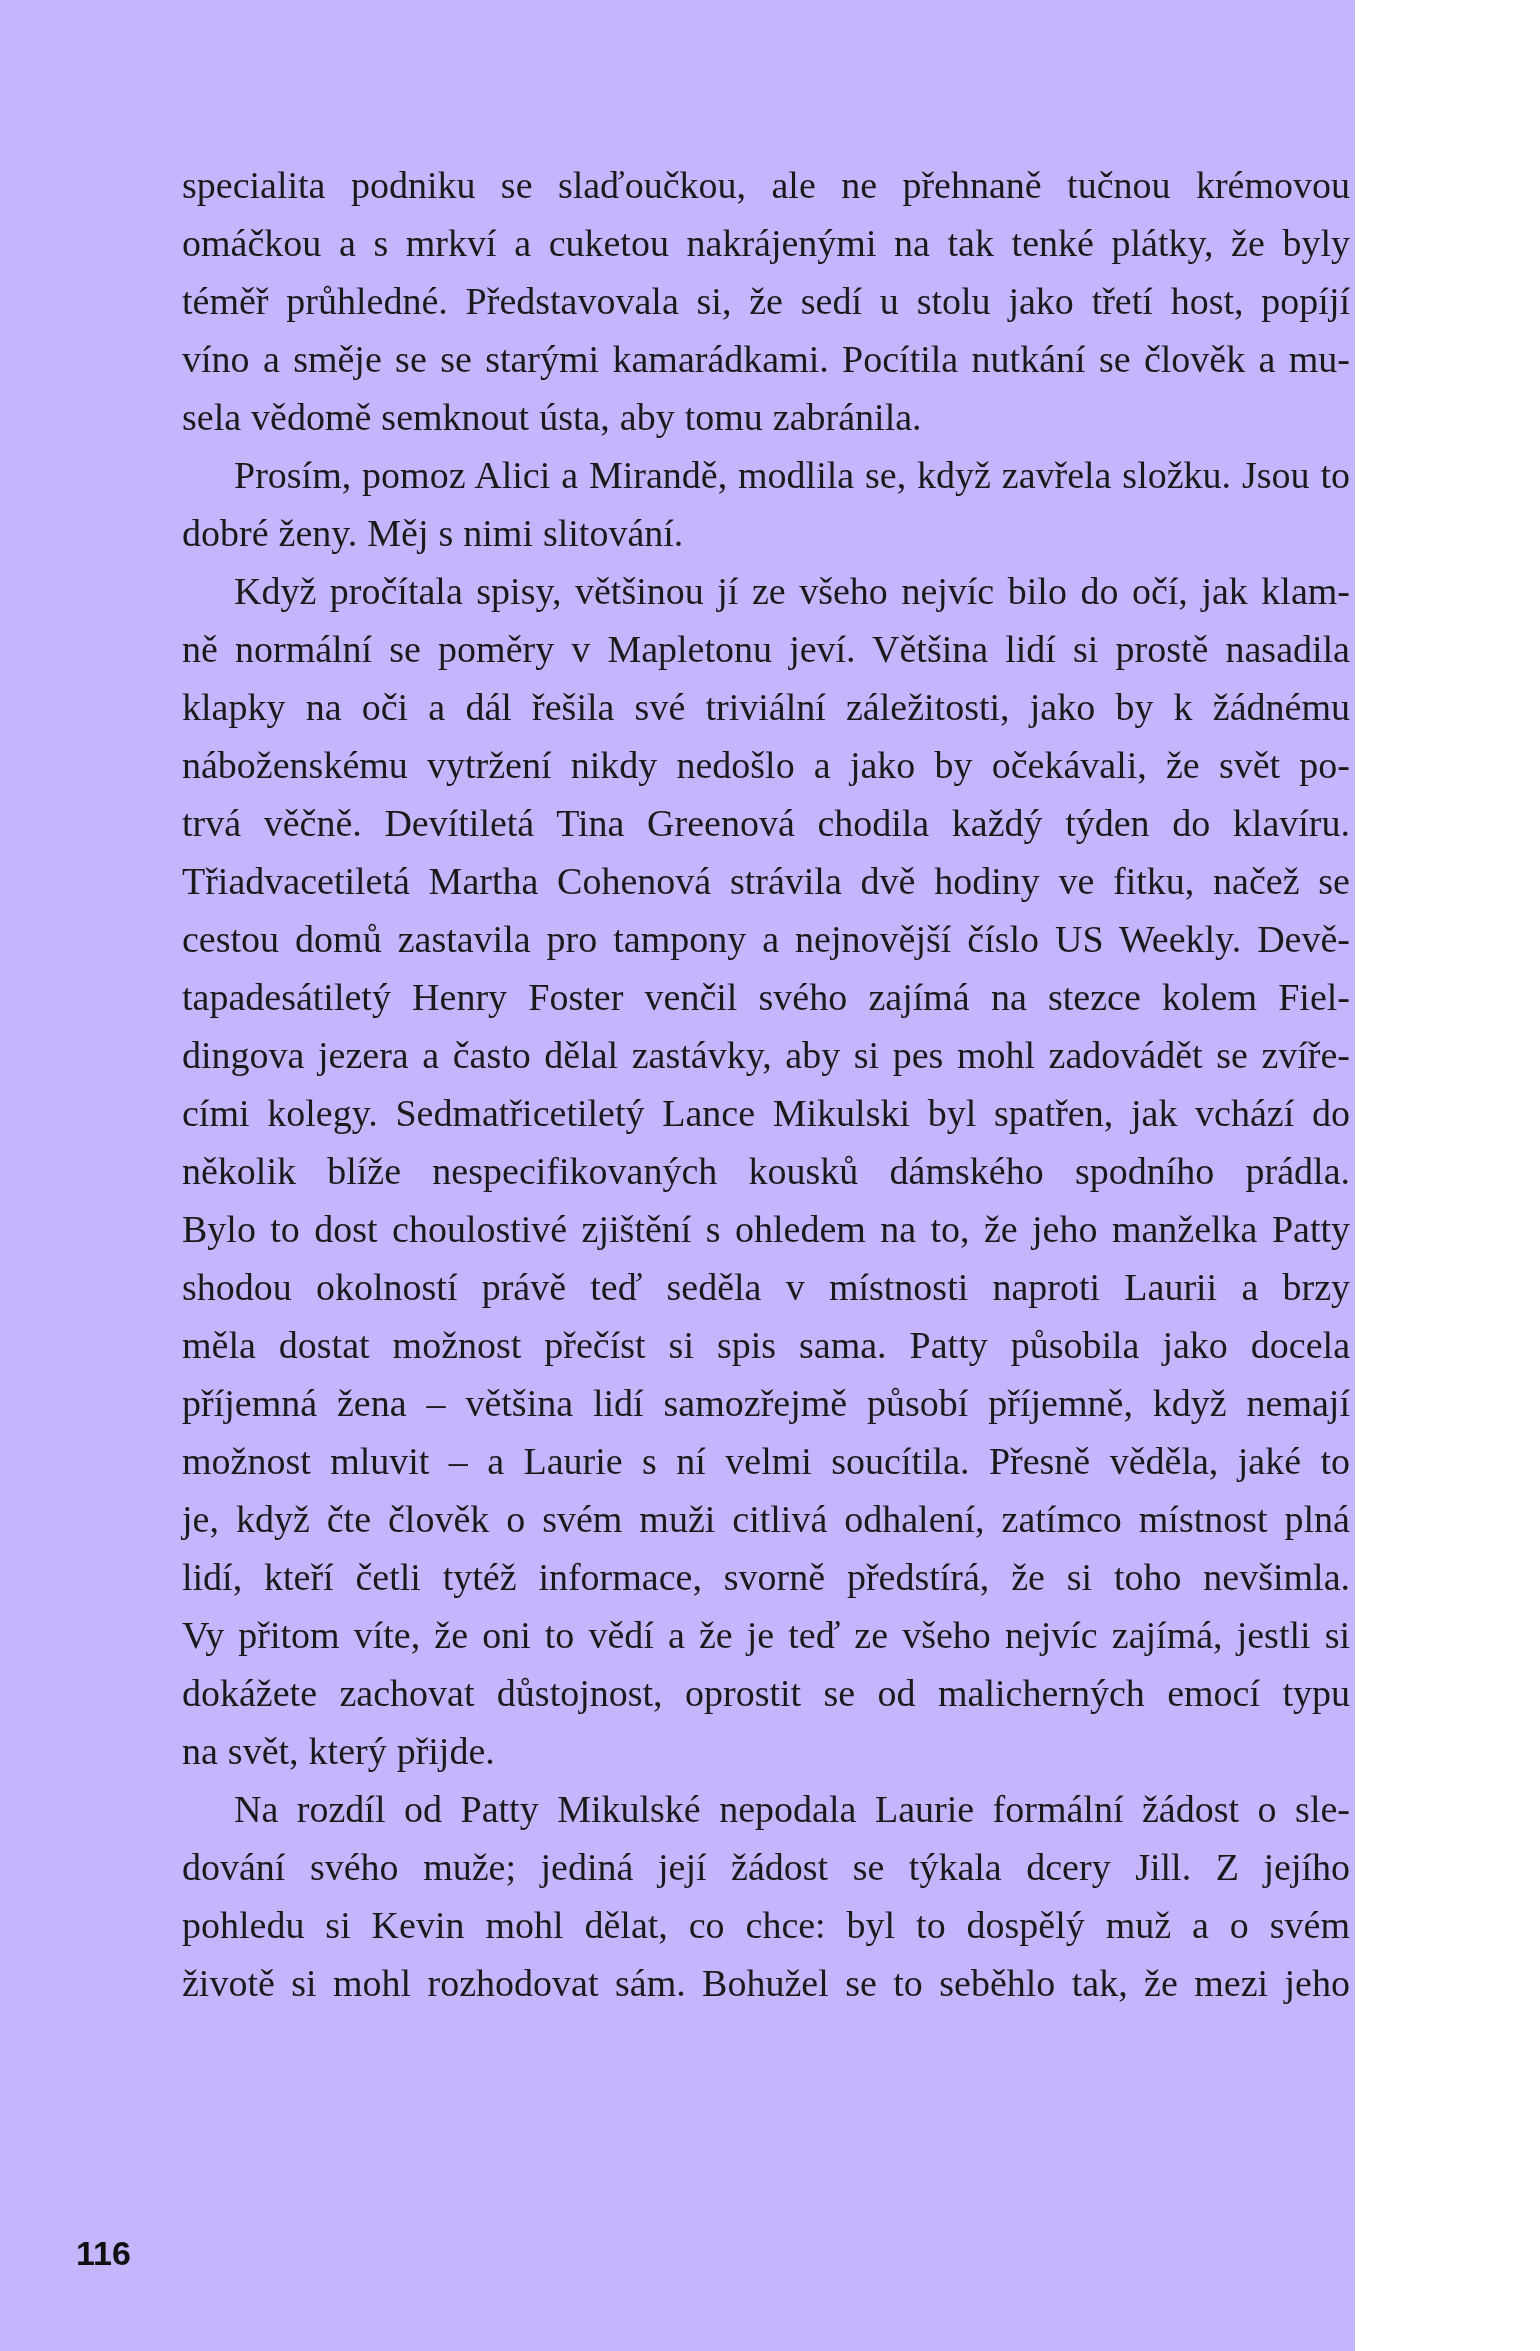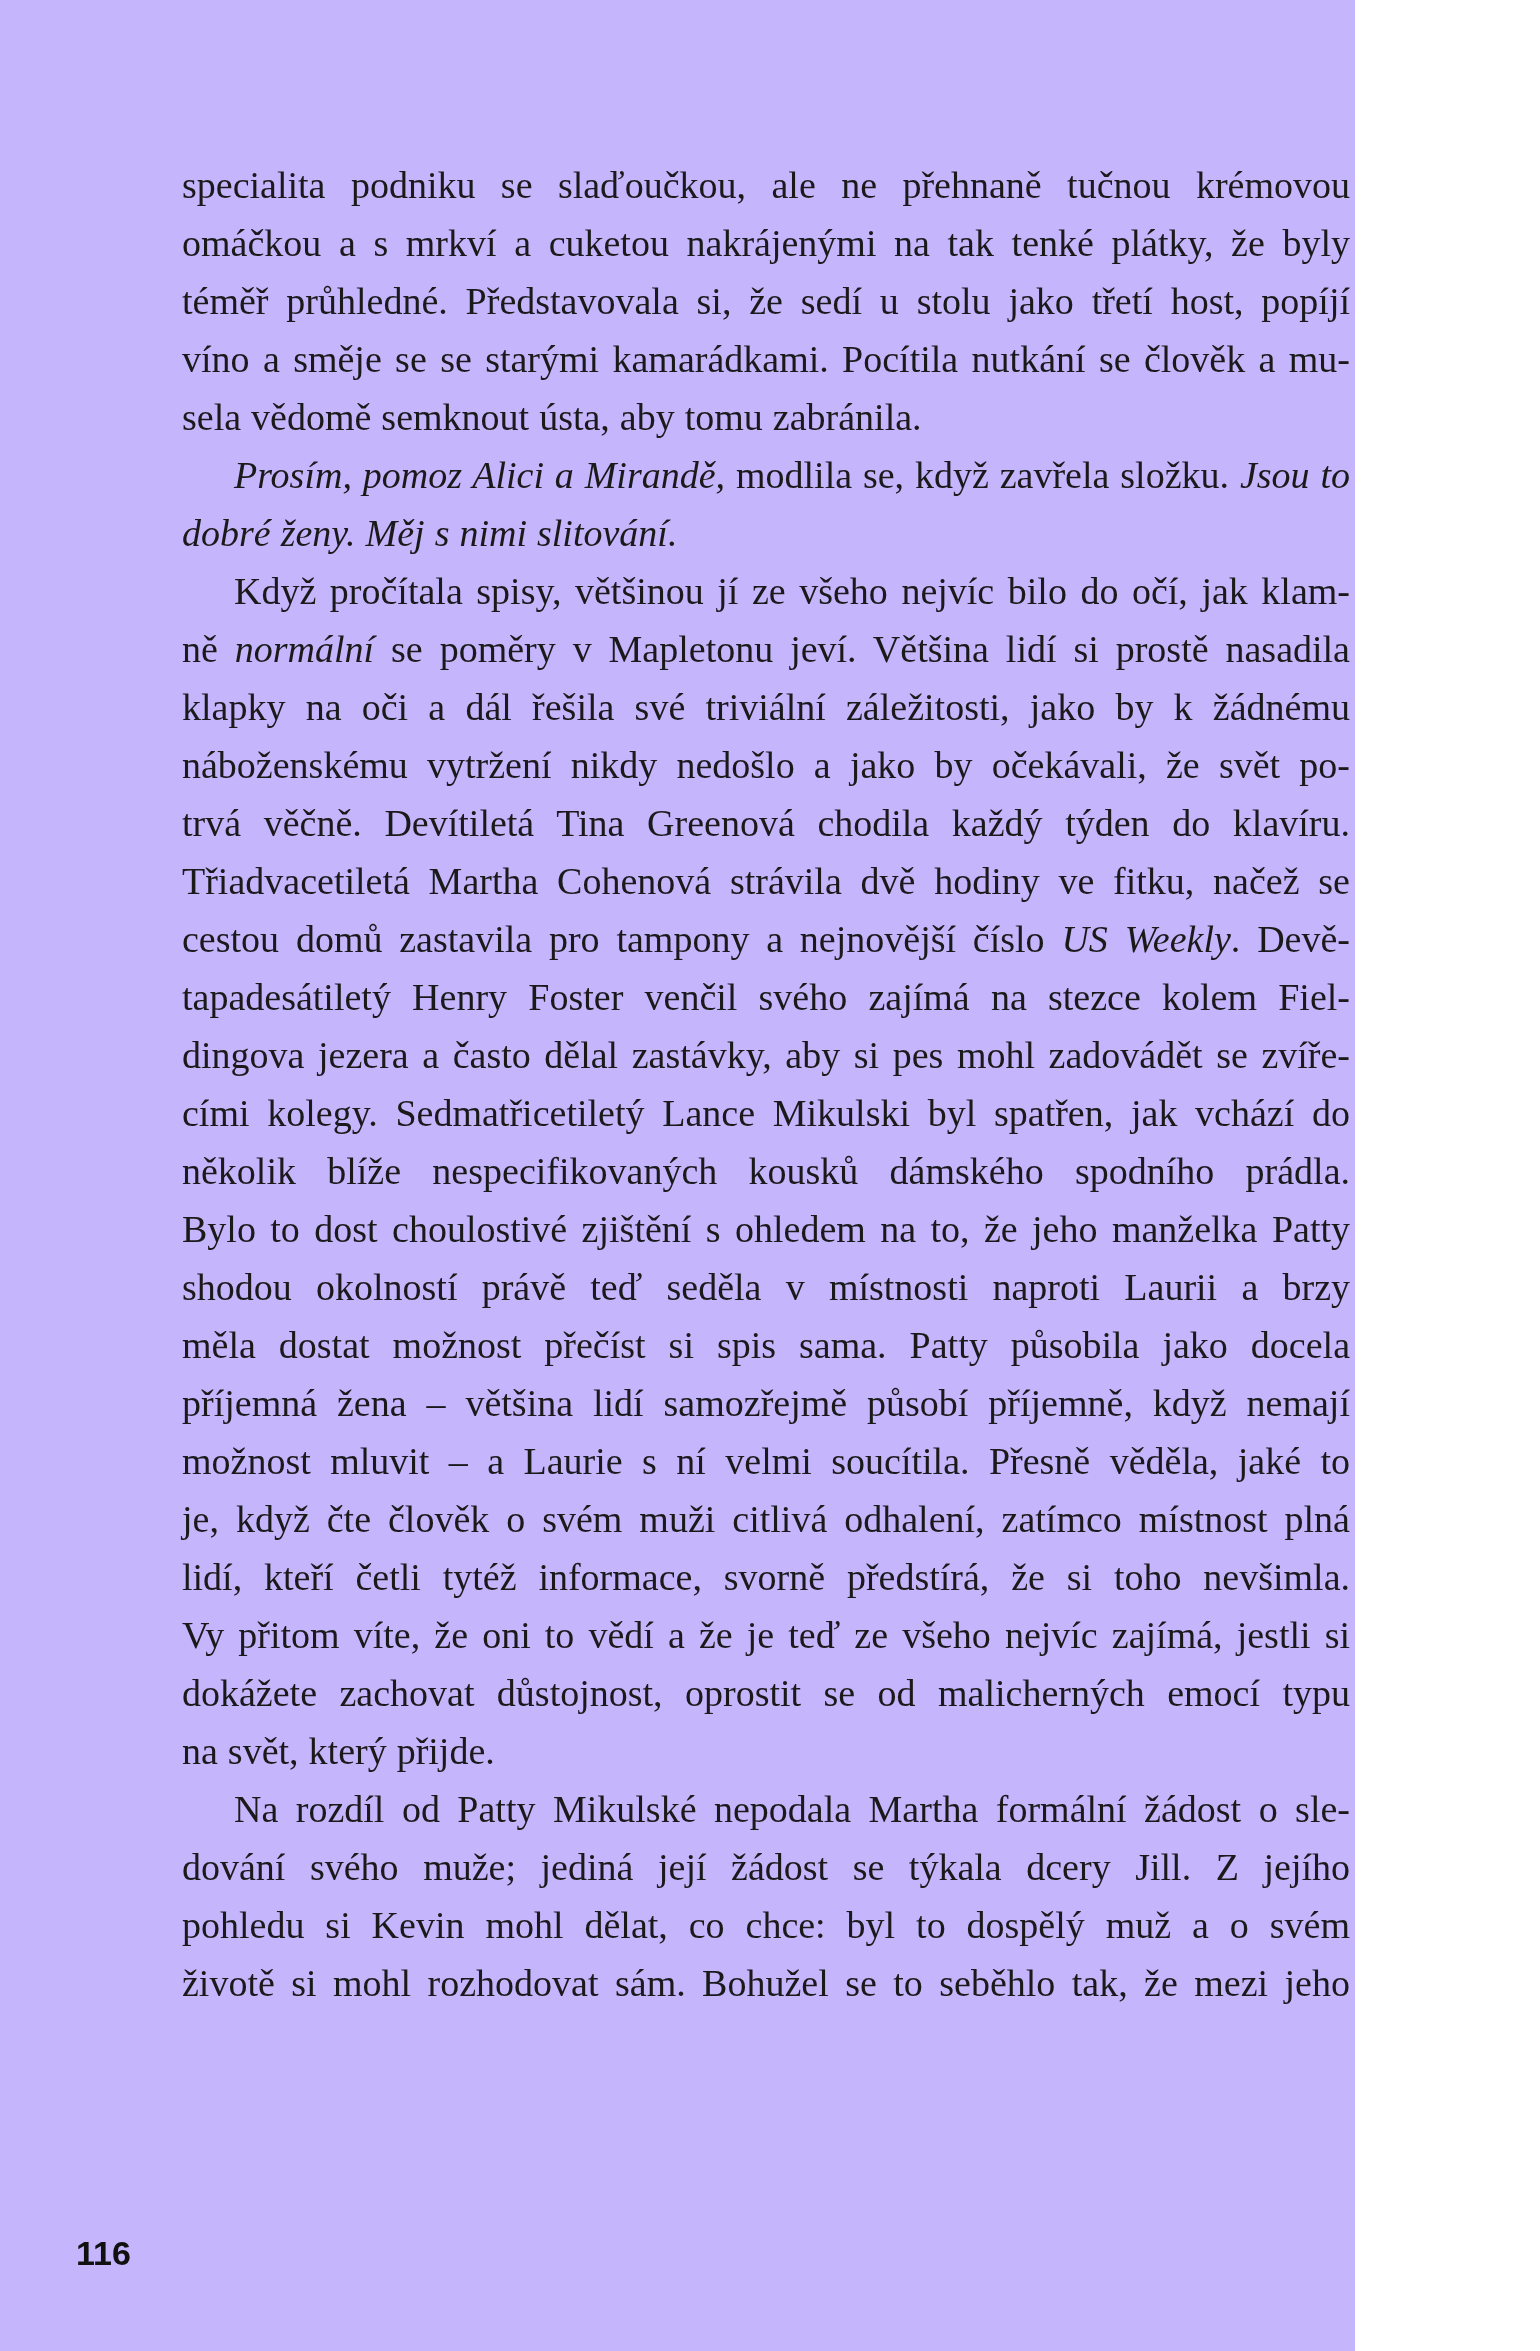--- a/index.html
+++ b/index.html
@@ -31,21 +31,20 @@
     text-align-last: justify;
   }
   .line.ragged {
     text-align: center;
     text-align-last: left;
   }
   .line.indent {
     text-indent: 52px;
   }
   .it {
-    font-style: italic;
   }
   .page-num {
     position: absolute;
     left: 76px;
     top: 2236px;
     font-family: "Liberation Sans", sans-serif;
     font-weight: bold;
     font-size: 34px;
     line-height: 1;
     color: #111111;
@@ -77,19 +76,19 @@
       <div class="line"><span>Bylo to dost choulostivé zjištění s ohledem na to, že jeho manželka Patty</span></div>
       <div class="line"><span>shodou okolností právě teď seděla v místnosti naproti Laurii a brzy</span></div>
       <div class="line"><span>měla dostat možnost přečíst si spis sama. Patty působila jako docela</span></div>
       <div class="line"><span>příjemná žena – většina lidí samozřejmě působí příjemně, když nemají</span></div>
       <div class="line"><span>možnost mluvit – a Laurie s ní velmi soucítila. Přesně věděla, jaké to</span></div>
       <div class="line"><span>je, když čte člověk o svém muži citlivá odhalení, zatímco místnost plná</span></div>
       <div class="line"><span>lidí, kteří četli tytéž informace, svorně předstírá, že si toho nevšimla.</span></div>
       <div class="line"><span>Vy přitom víte, že oni to vědí a že je teď ze všeho nejvíc zajímá, jestli si</span></div>
       <div class="line"><span>dokážete zachovat důstojnost, oprostit se od malicherných emocí typu</span></div>
       <div class="line ragged"><span>na svět, který přijde.</span></div>
-      <div class="line indent"><span>Na rozdíl od Patty Mikulské nepodala Martha formální žádost o sle-</span></div>
+      <div class="line indent"><span>Na rozdíl od Patty Mikulské nepodala Laurie formální žádost o sle-</span></div>
       <div class="line"><span>dování svého muže; jediná její žádost se týkala dcery Jill. Z jejího</span></div>
       <div class="line"><span>pohledu si Kevin mohl dělat, co chce: byl to dospělý muž a o svém</span></div>
       <div class="line"><span>životě si mohl rozhodovat sám. Bohužel se to seběhlo tak, že mezi jeho</span></div>
     </div>
   <div class="page-num">116</div>
 </div>
 
 </body></html>

